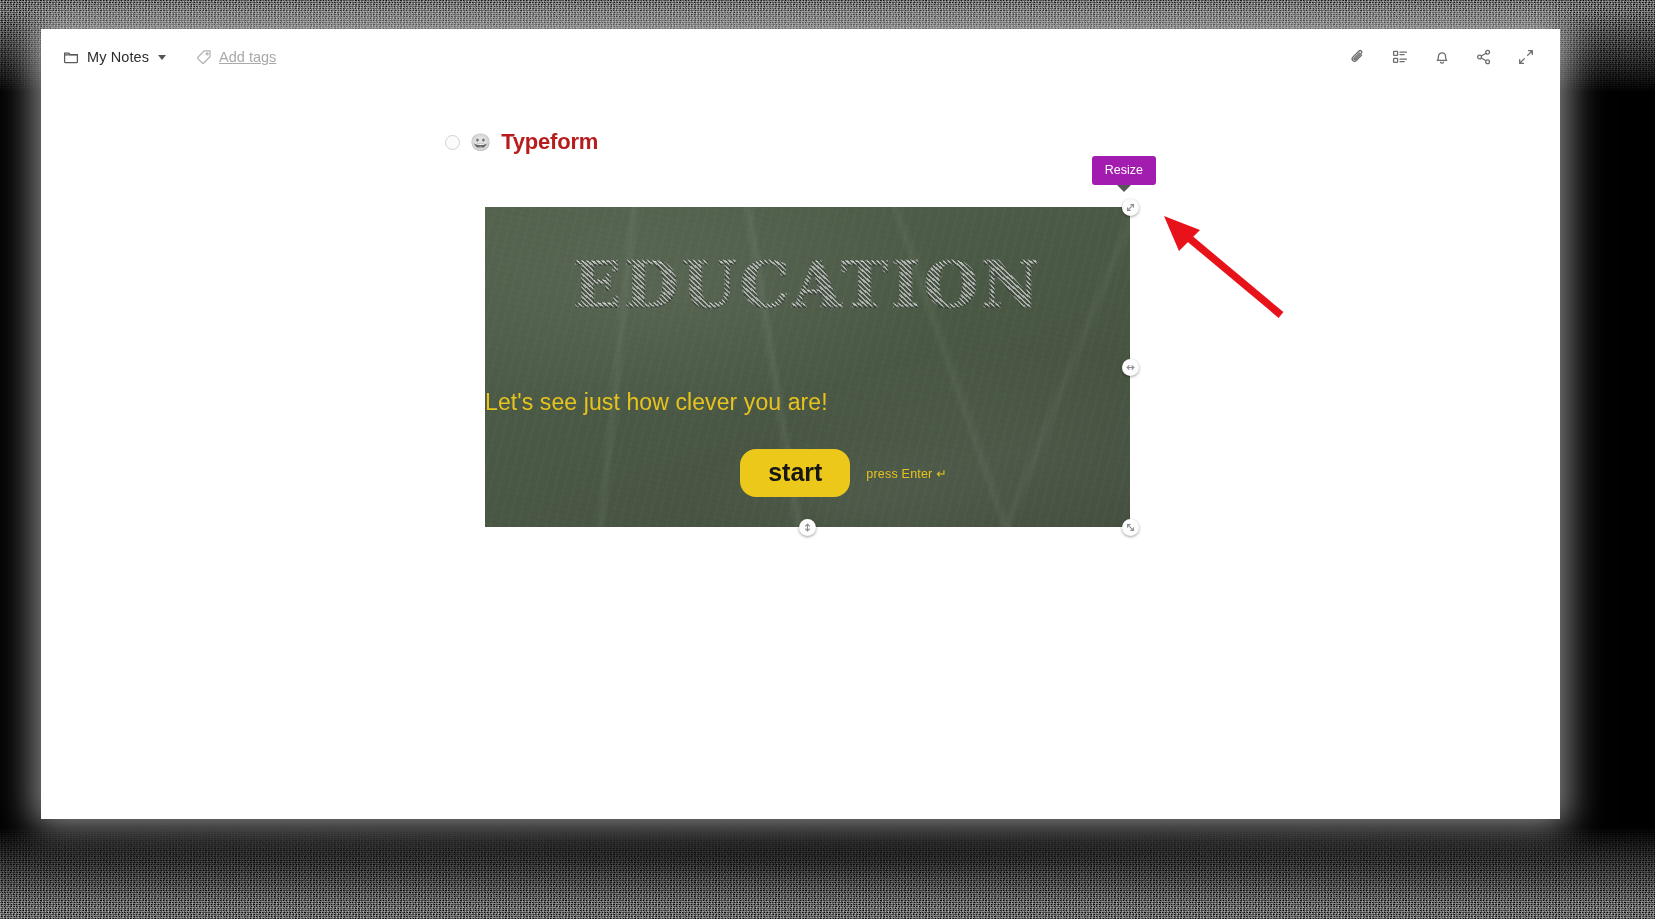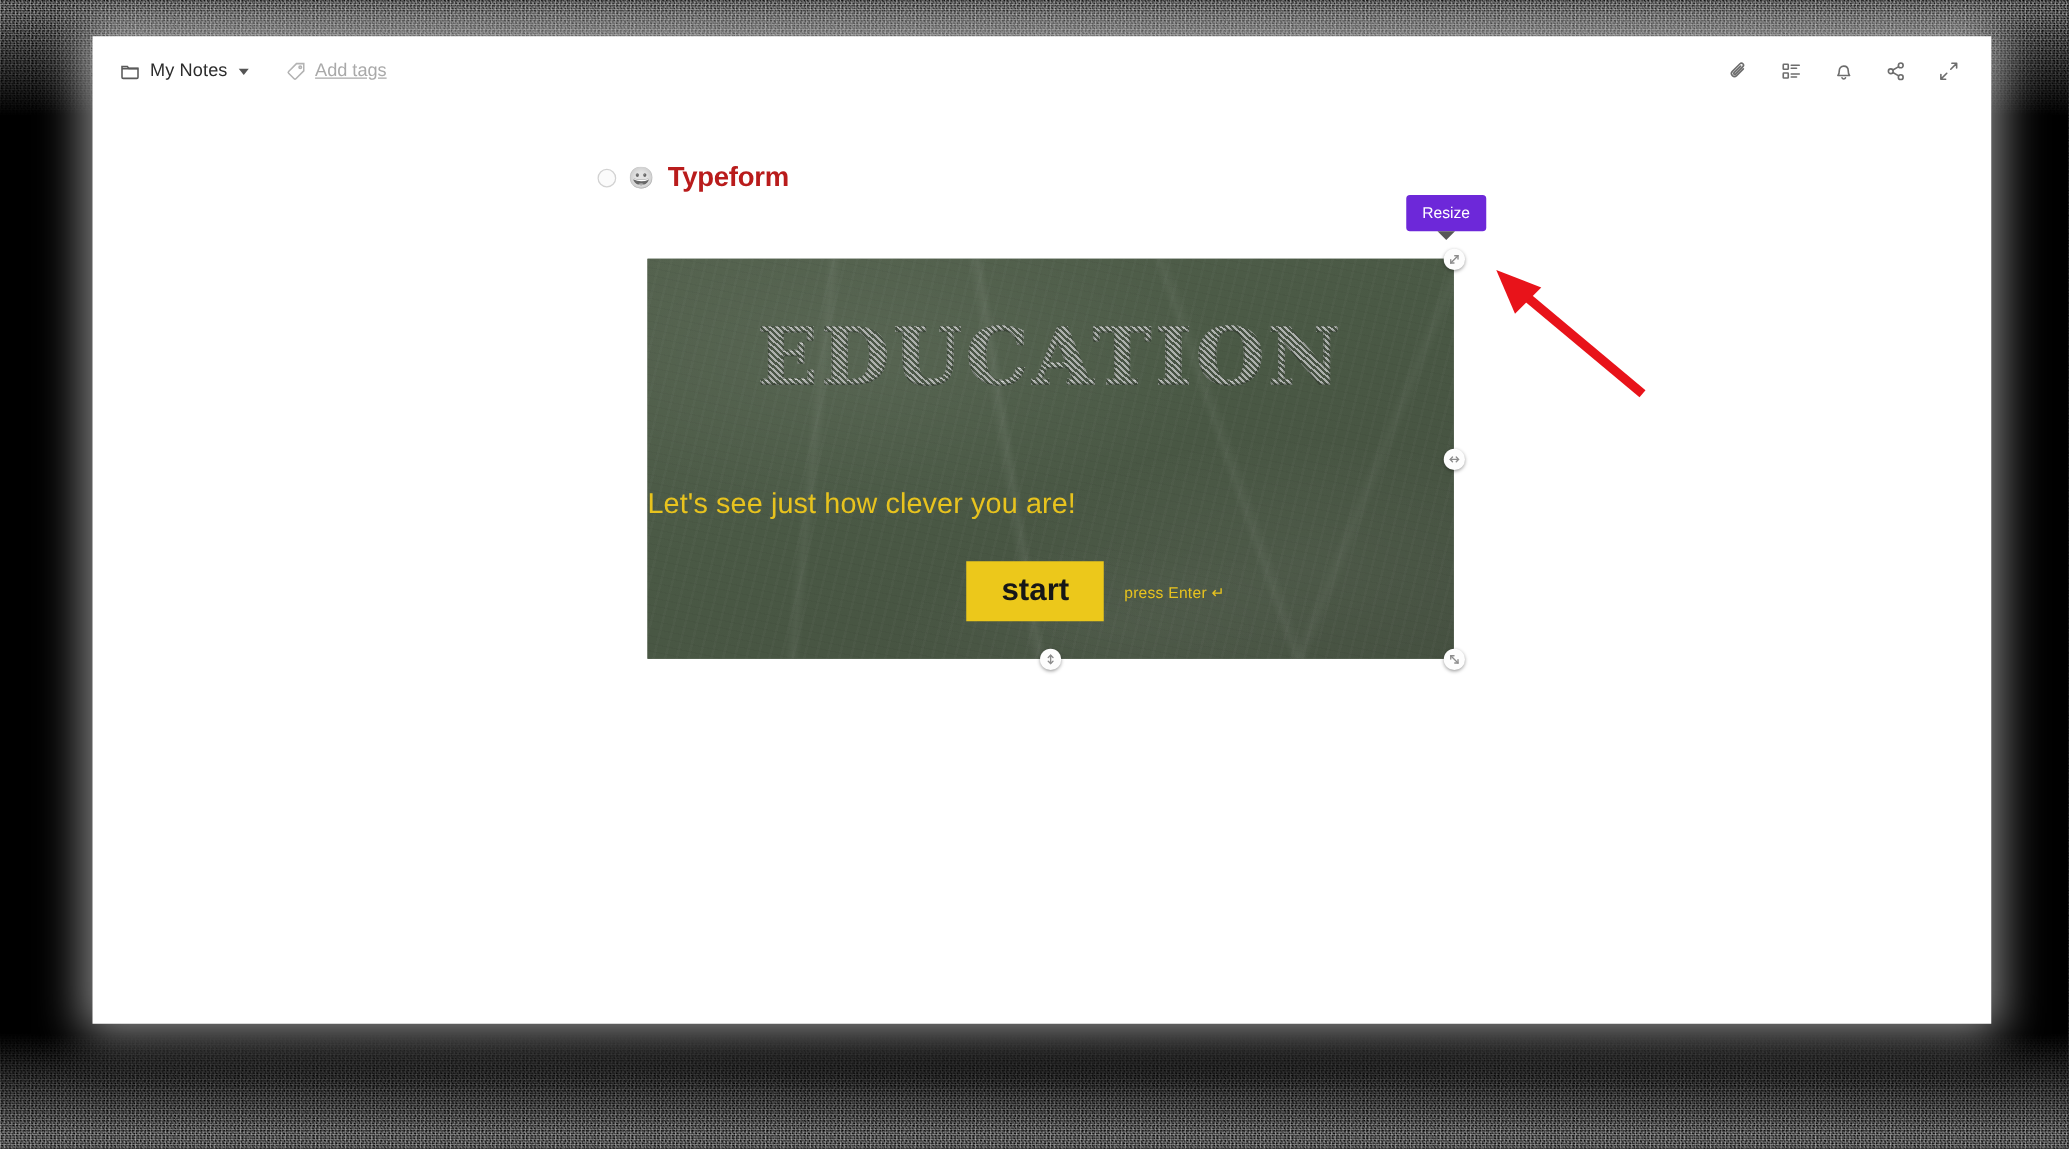--- a/index.html
+++ b/index.html
@@ -38,21 +38,20 @@
     pointer-events:none;
   }
 
   
   #page-card {
     position: absolute;
     left: 41px; top: 29px;
     width: 1519px; height: 790px;
     background: #ffffff;
     box-shadow: 0 0 34px 8px rgba(255,255,255,0.55);
-    margin-left: 33px;
   }
   
   #card-glow{
     position:absolute;
     left: 0px; top: 10px;
     width: 1600px; height: 830px;
     background: radial-gradient(ellipse 50% 50% at 50% 50%, rgba(255,255,255,.92) 0%, rgba(255,255,255,.55) 55%, rgba(255,255,255,0) 78%);
     filter: blur(10px);
     pointer-events:none;
   }
@@ -197,21 +196,21 @@
     left: 0; right: 0; top: 242px;
     display: flex; align-items: center; justify-content: center; gap: 16px;
     padding-left: 72px;
   }
   .start-btn {
     background: #ecc81b;
     color: #171717;
     font-weight: bold;
     font-size: 25px;
     border: none;
-    border-radius: 0;
+    border-radius: 16px;
     padding: 10px 28px 12px;
     cursor: pointer;
     font-family: "Liberation Sans", sans-serif;
     line-height: 1.05;
   }
   .press-enter {
     color: #e8c31e;
     font-size: 12.5px;
     font-weight: normal;
     letter-spacing: .2px;
@@ -232,21 +231,21 @@
   .handle svg { display:block; }
   .h-tr { right: -8.5px; top: -8.5px; cursor: nesw-resize; }
   .h-r  { right: -8.5px; top: 50%; margin-top: -8.5px; cursor: ew-resize; }
   .h-br { right: -8.5px; bottom: -8.5px; cursor: nwse-resize; }
   .h-b  { left: 50%; margin-left: -8.5px; bottom: -8.5px; cursor: ns-resize; }
 
   
   .tooltip {
     position: absolute;
     right: -26px; top: -51px;
-    background: #6d28d9;
+    background: #a21caf;
     color: #fff;
     font-size: 12.5px;
     padding: 7px 13px 8px;
     border-radius: 3px;
     white-space: nowrap;
     z-index: 7;
   }
   .tooltip::after {
     content: "";
     position: absolute;

